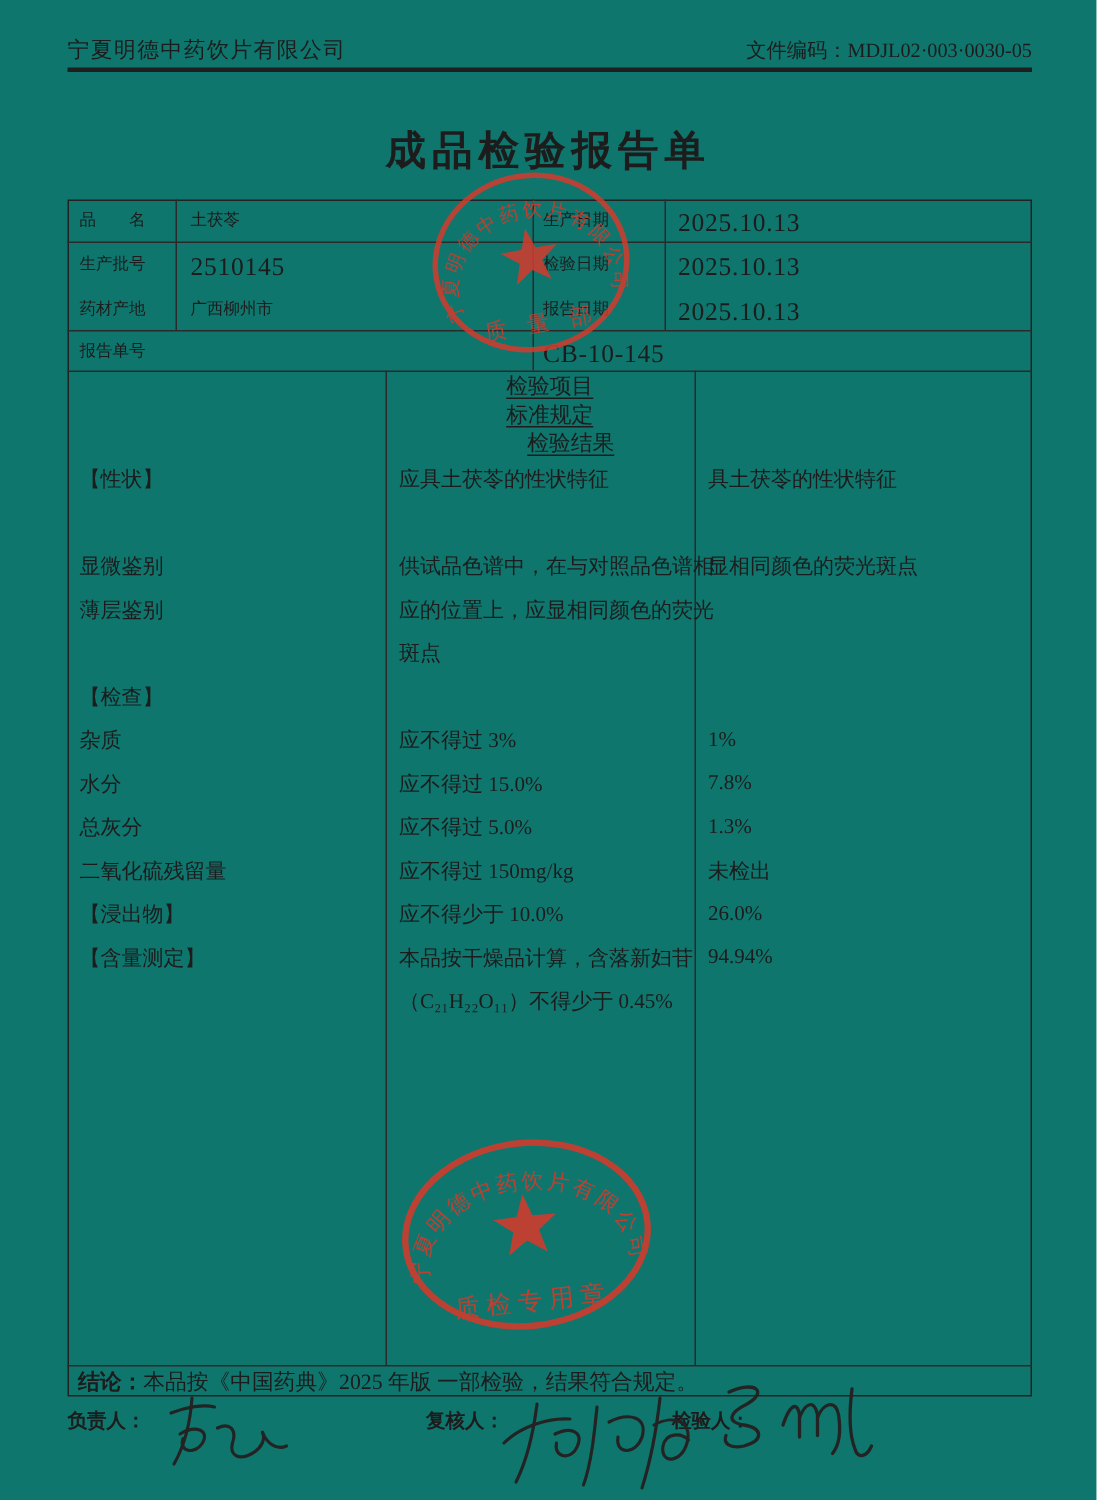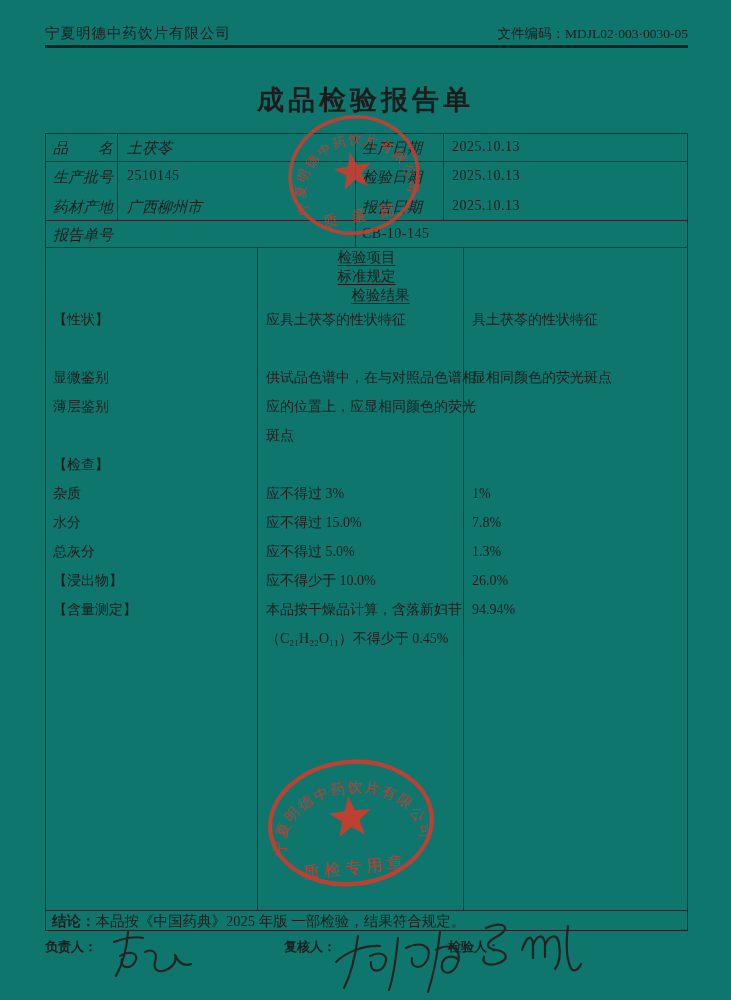--- a/index.html
+++ b/index.html
@@ -14,22 +14,22 @@
   .doccode { right:43px; top:25px; font-size:13.5px; }
   .header-rule { left:45px; top:45px; width:643px; height:3px; background:#1f1f1f; }
 
   .title { left:0; top:82px; width:731px; text-align:center; font-size:27px; font-weight:bold; letter-spacing:4px; }
 
   
   .table-frame { left:45px; top:133px; width:643px; height:798px; border:1.6px solid #222; }
   .hline { background:#2a2a2a; height:1.4px; }
   .vline { background:#2a2a2a; width:1.4px; }
 
-  .cell-label { font-size:15px;font-style:italic; }
-  .num { font-size:14px; letter-spacing:0.5px; }
+  .cell-label { font-size:11px; }
+  .num { font-size:17px; letter-spacing:0.5px; }
 
   
   .rows-wrap { left:46px; top:248px; width:641px; }
   .thead-row { display:flex; height:28px; align-items:center;flex-direction:column; }
   .trow { display:flex; height:29px; align-items:center; }
   .hcell { text-align:center; font-size:14.5px; text-decoration:underline; text-underline-offset:3px; }
   .h-item { width:211px; }
   .h-std  { width:206px; }
   .h-res  { width:224px;padding-left:28px; }
   .tcell { font-size:14px; white-space:nowrap; overflow:visible; }
@@ -139,20 +139,25 @@
           <div class="tcell c-item">水分</div>
           <div class="tcell c-std">应不得过 15.0%</div>
           <div class="tcell c-res">7.8%</div>
         </div>
         <div class="trow">
           <div class="tcell c-item">总灰分</div>
           <div class="tcell c-std">应不得过 5.0%</div>
           <div class="tcell c-res">1.3%</div>
         </div>
         <div class="trow">
+          <div class="tcell c-item">二氧化硫残留量</div>
+          <div class="tcell c-std">应不得过 150mg/kg</div>
+          <div class="tcell c-res">未检出</div>
+        </div>
+        <div class="trow">
           <div class="tcell c-item">【浸出物】</div>
           <div class="tcell c-std">应不得少于 10.0%</div>
           <div class="tcell c-res">26.0%</div>
         </div>
         <div class="trow">
           <div class="tcell c-item">【含量测定】</div>
           <div class="tcell c-std">本品按干燥品计算，含落新妇苷</div>
           <div class="tcell c-res">94.94%</div>
         </div>
         <div class="trow">

